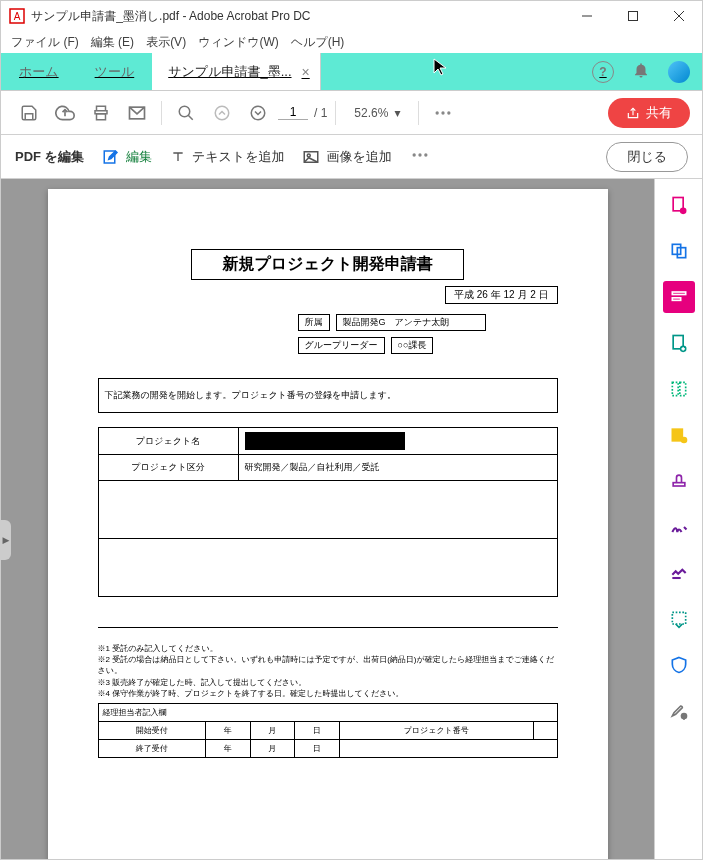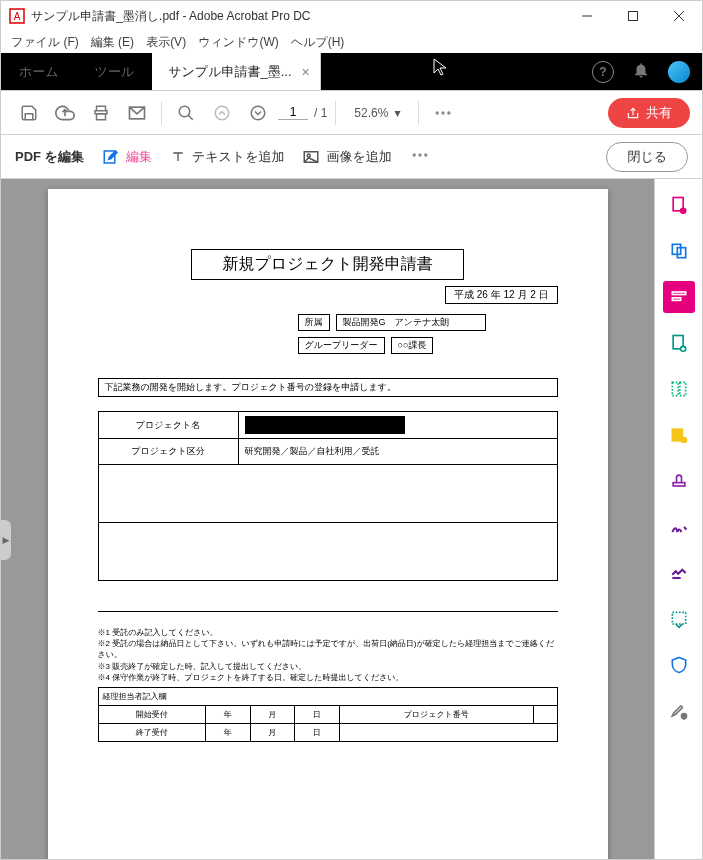--- a/index.html
+++ b/index.html
@@ -11,58 +11,58 @@
 .titlebar .title { font-size: 12px; flex: 1; color: #333; }
 .window-controls { display: flex; }
 .window-controls .wc { width: 46px; height: 30px; display: flex; align-items: center; justify-content: center; }
 .window-controls .wc svg { stroke: #333; stroke-width: 1; fill: none; }
 
 
 .menubar { height: 22px; display: flex; align-items: center; padding: 0 4px; font-size: 12px; color: #404040; }
 .menubar .mitem { padding: 2px 6px; }
 
 
-.viewtabs { height: 38px; background: #000000; border-bottom: 1px solid #ccc; display: flex; align-items: stretch; }
+.viewtabs { height: 38px; background: #5eead4; border-bottom: 1px solid #ccc; display: flex; align-items: stretch; text-decoration: underline; }
 .viewtabs .vtab { padding: 0 18px; display: flex; align-items: center; font-size: 13px; color: #666; }
 .doctab { background: #fff; border-right: 1px solid #ccc; display: flex; align-items: center; padding: 0 10px 0 16px; font-size: 13px; color: #222; position: relative; justify-content: flex-end; }
 .doctab .close { margin-left: 10px; font-size: 14px; color: #888; }
 .right-icons { margin-left: auto; display: flex; align-items: center; gap: 18px; padding-right: 12px; color: #777; }
 .right-icons .circle { width: 22px; height: 22px; border: 1.5px solid #888; border-radius: 50%; display: flex; align-items: center; justify-content: center; font-size: 12px; font-weight: bold; }
 .right-icons .avatar { width: 22px; height: 22px; border-radius: 50%; background: linear-gradient(135deg,#4fc3f7,#0288d1); }
 
 
 .toolbar { height: 44px; border-bottom: 1px solid #d0d0d0; display: flex; align-items: center; padding: 0 12px; gap: 4px; }
 .toolbar .tb-icon { width: 32px; height: 32px; display: flex; align-items: center; justify-content: center; color: #777; }
 .toolbar .sep { width: 1px; height: 24px; background: #ddd; margin: 0 4px; }
 .pagebox { display: flex; align-items: center; gap: 6px; font-size: 12px; color: #555; }
 .pagebox input { width: 30px; text-align: center; border: none; border-bottom: 1px solid #aaa; font-size: 12px; }
 .zoom { font-size: 12px; color: #555; margin: 0 10px; display: flex; align-items: center; gap: 6px; }
 .share-btn { margin-left: auto; background: #ef4444; color: #fff; border-radius: 16px; height: 30px; padding: 0 18px; display: flex; align-items: center; gap: 6px; font-size: 13px; }
 
 
 .editbar { height: 44px; border-bottom: 1px solid #d0d0d0; display: flex; align-items: center; padding: 0 14px; gap: 18px; font-size: 13px; color: #333; }
 .editbar .label { font-weight: bold; font-size: 13px; }
 .editbar .act { display: flex; align-items: center; gap: 6px; }
-.editbar .act.blue { color: #ec4899; }
+.editbar .act.blue { color: #15803d; }
 .close-btn { margin-left: auto; border: 1px solid #999; border-radius: 16px; height: 30px; padding: 0 20px; display: flex; align-items: center; font-size: 13px; }
 
 
 .main { display: flex; height: calc(860px - 30px - 22px - 38px - 44px - 44px); }
 .canvas-wrap { flex: 1; background: #999; display: flex; justify-content: center; padding-top: 10px; position: relative; overflow: hidden; }
 .expand-handle { position: absolute; top: 50%; left: 0; width: 10px; height: 40px; background: #ccc; border-radius: 0 6px 6px 0; display:flex;align-items:center;justify-content:center;color:#666;font-size:9px;}
 .page { width: 560px; height: 790px; background: #fff; box-shadow: 0 2px 6px rgba(0,0,0,0.3); padding: 60px 50px 30px; font-family: "MS Mincho","Yu Mincho",serif; font-size: 10px; color: #000; position: relative; }
-.page .doc-title { text-align: center; font-size: 16px; border: 1px solid #000; padding: 4px 30px; display: inline-block; }
+.page .doc-title { text-align: center; font-size: 16px; border: 1px solid #000; padding: 4px 30px; display: inline-block; font-weight: bold; }
 .page .title-row { text-align: center; margin-bottom: 6px; }
 .page .date-row { text-align: right; margin: 4px 0 10px; }
 .page .date-box { border: 1px solid #000; padding: 1px 8px; display: inline-block; text-align: right; }
 .info-rows { margin-left: 200px; }
 .info-row { display: flex; gap: 6px; margin-bottom: 6px; }
 .info-row .cell { border: 1px solid #000; padding: 1px 6px; font-size: 9px; }
 .info-row .wide { min-width: 150px; }
-.intro { border: 1px solid #000; padding: 2px 6px; font-size: 9px; margin: 24px 0 14px; }
+.intro { border: 1px solid #000; padding: 10px 6px; font-size: 9px; margin: 24px 0 14px; }
 .ptable { width: 100%; border-collapse: collapse; }
 .ptable td { border: 1px solid #000; padding: 4px 6px; font-size: 9px; height: 26px; vertical-align: middle; }
 .ptable .lbl { text-align: center; width: 140px; }
 .redact { background: #000; height: 18px; width: 160px; }
 .ptable .tall td { height: 58px; }
 .notes { margin-top: 30px; font-size: 8px; line-height: 1.4; border-top: 1px solid #000; padding-top: 15px;}
 .ktable { width: 100%; border-collapse: collapse; margin-top: 4px; }
 .ktable td { border: 1px solid #000; padding: 2px 4px; font-size: 8px; text-align: center; height: 18px; }
 
 

